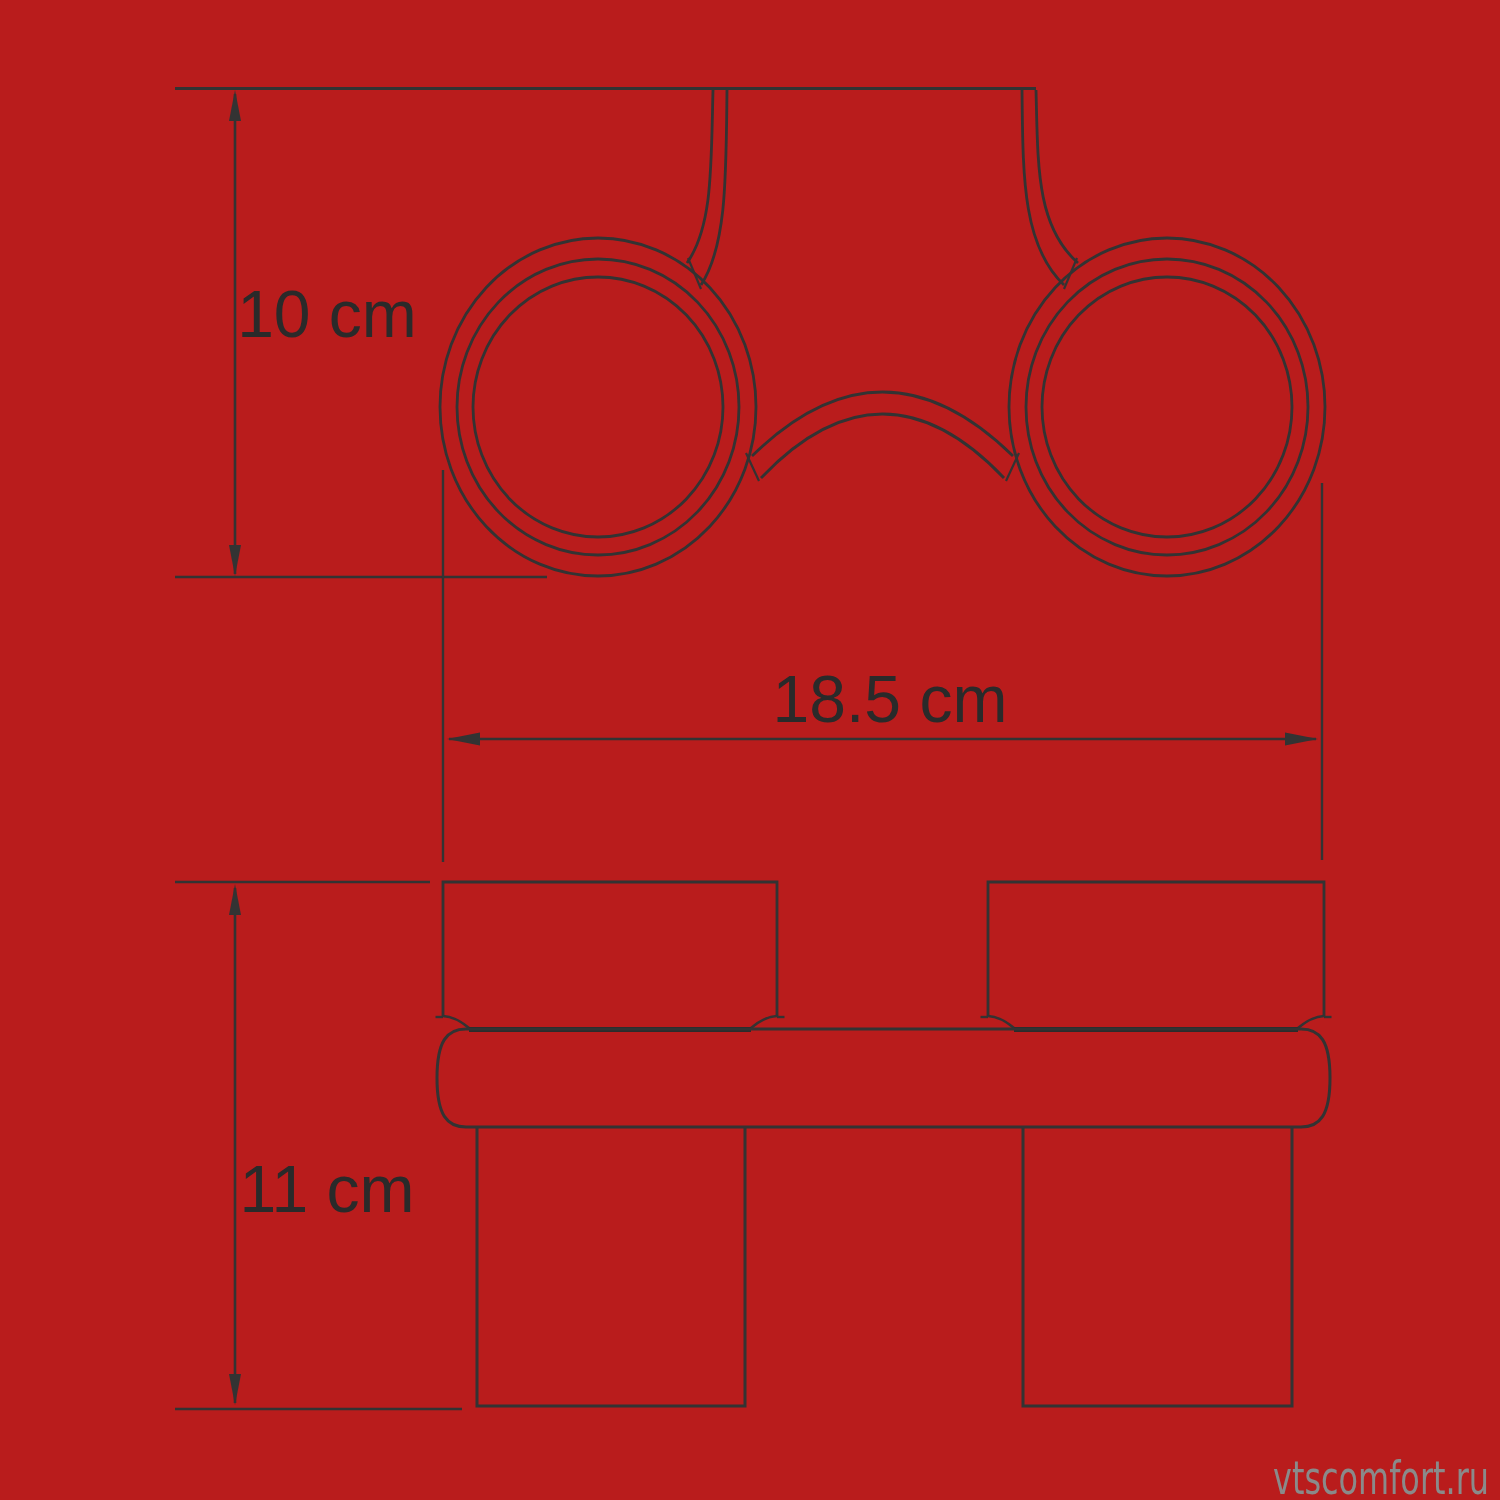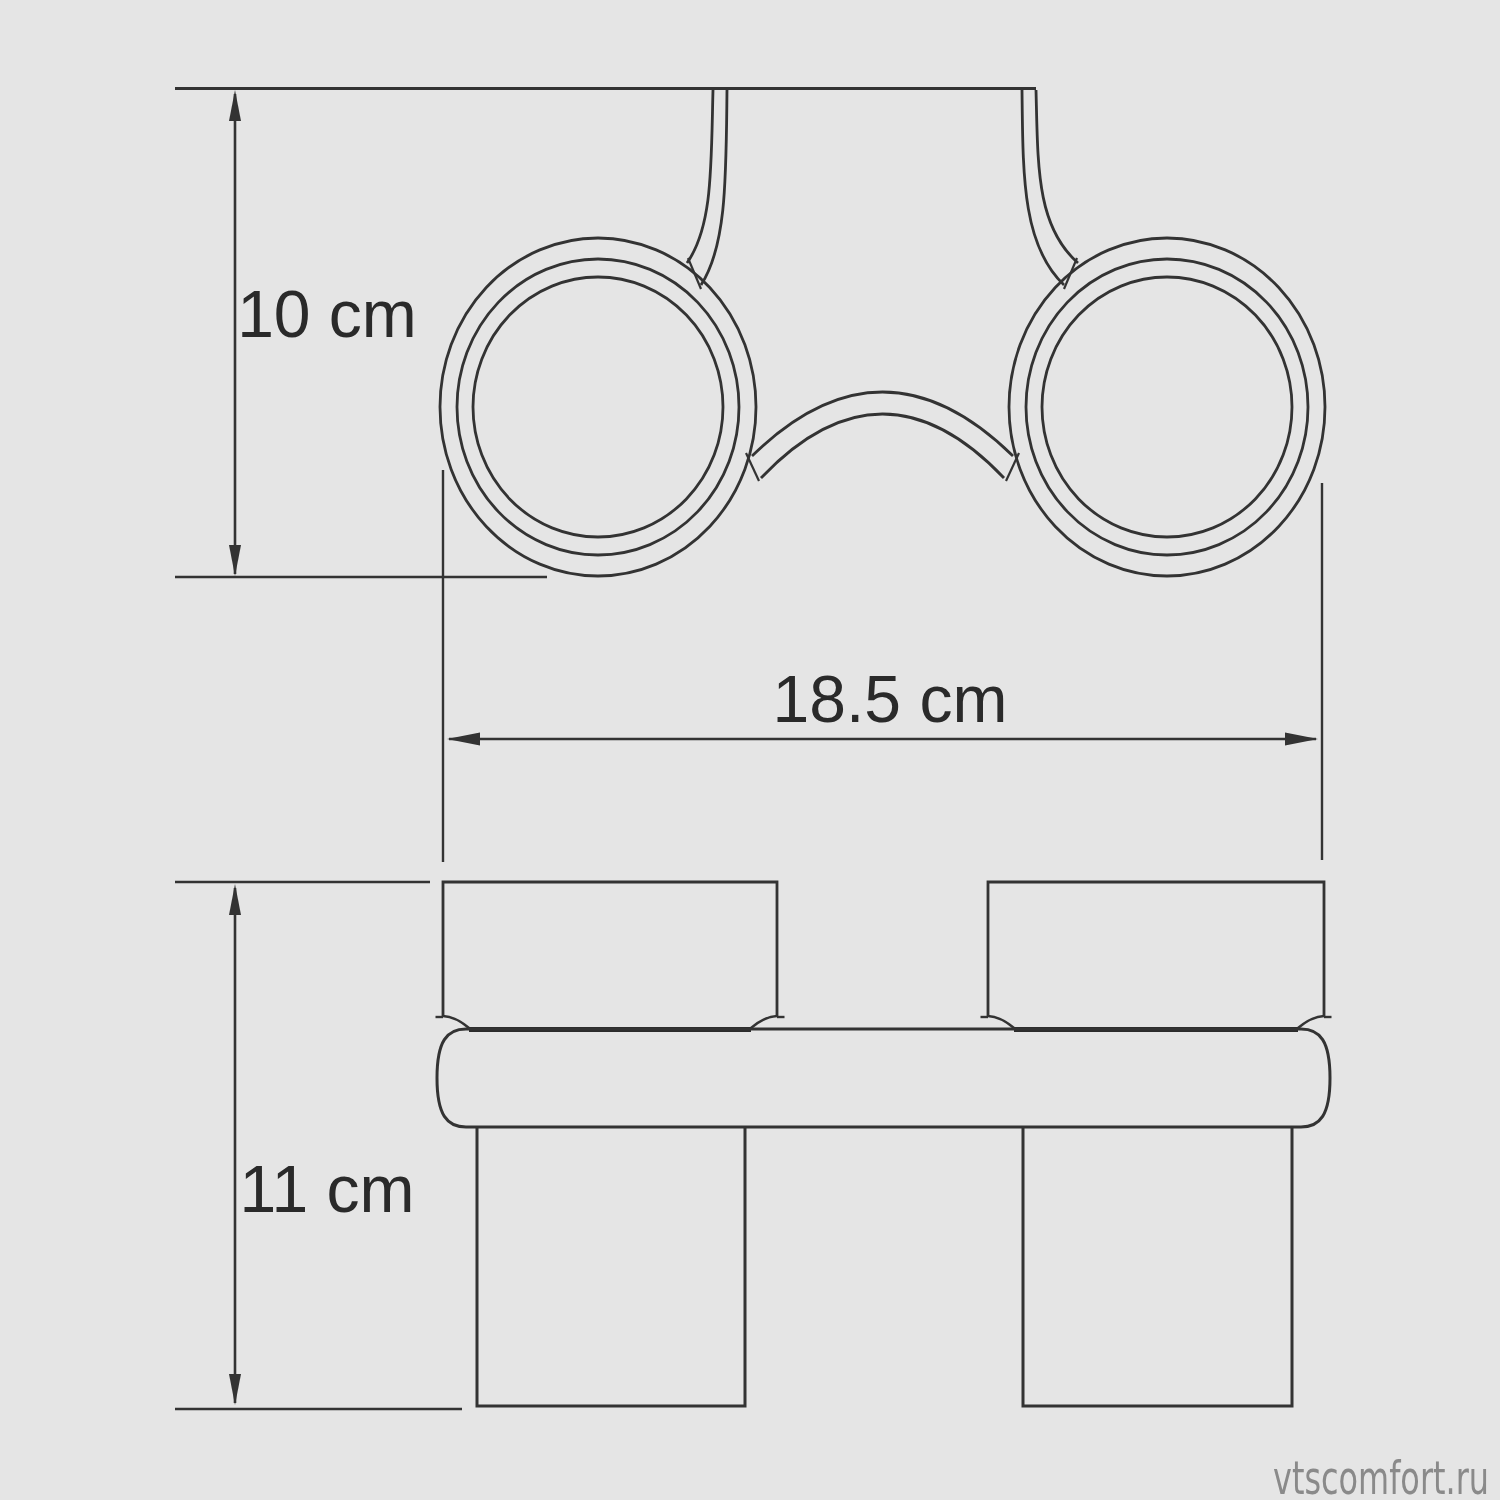--- a/index.html
+++ b/index.html
@@ -1,19 +1,19 @@
 <!DOCTYPE html>
 <html><head>
 <meta charset="utf-8">
 <style>
   html, body { margin: 0; padding: 0; background: #ffffff; }
   .stage {
     position: relative;
     width: 1500px; height: 1500px;
-    background: #e5e5e5;
+    background: #b91c1c;
     overflow: hidden;
   }
   svg { display: block; }
   .ln   { stroke: #333333; fill: none; }
   .sw3  { stroke-width: 3; }
   .sw28 { stroke-width: 2.8; }
   .sw26 { stroke-width: 2.6; }
   .sw24 { stroke-width: 2.4; }
   .sw22 { stroke-width: 2.2; }
   .band { stroke: #2b2b2b; stroke-width: 5; fill: none; }

